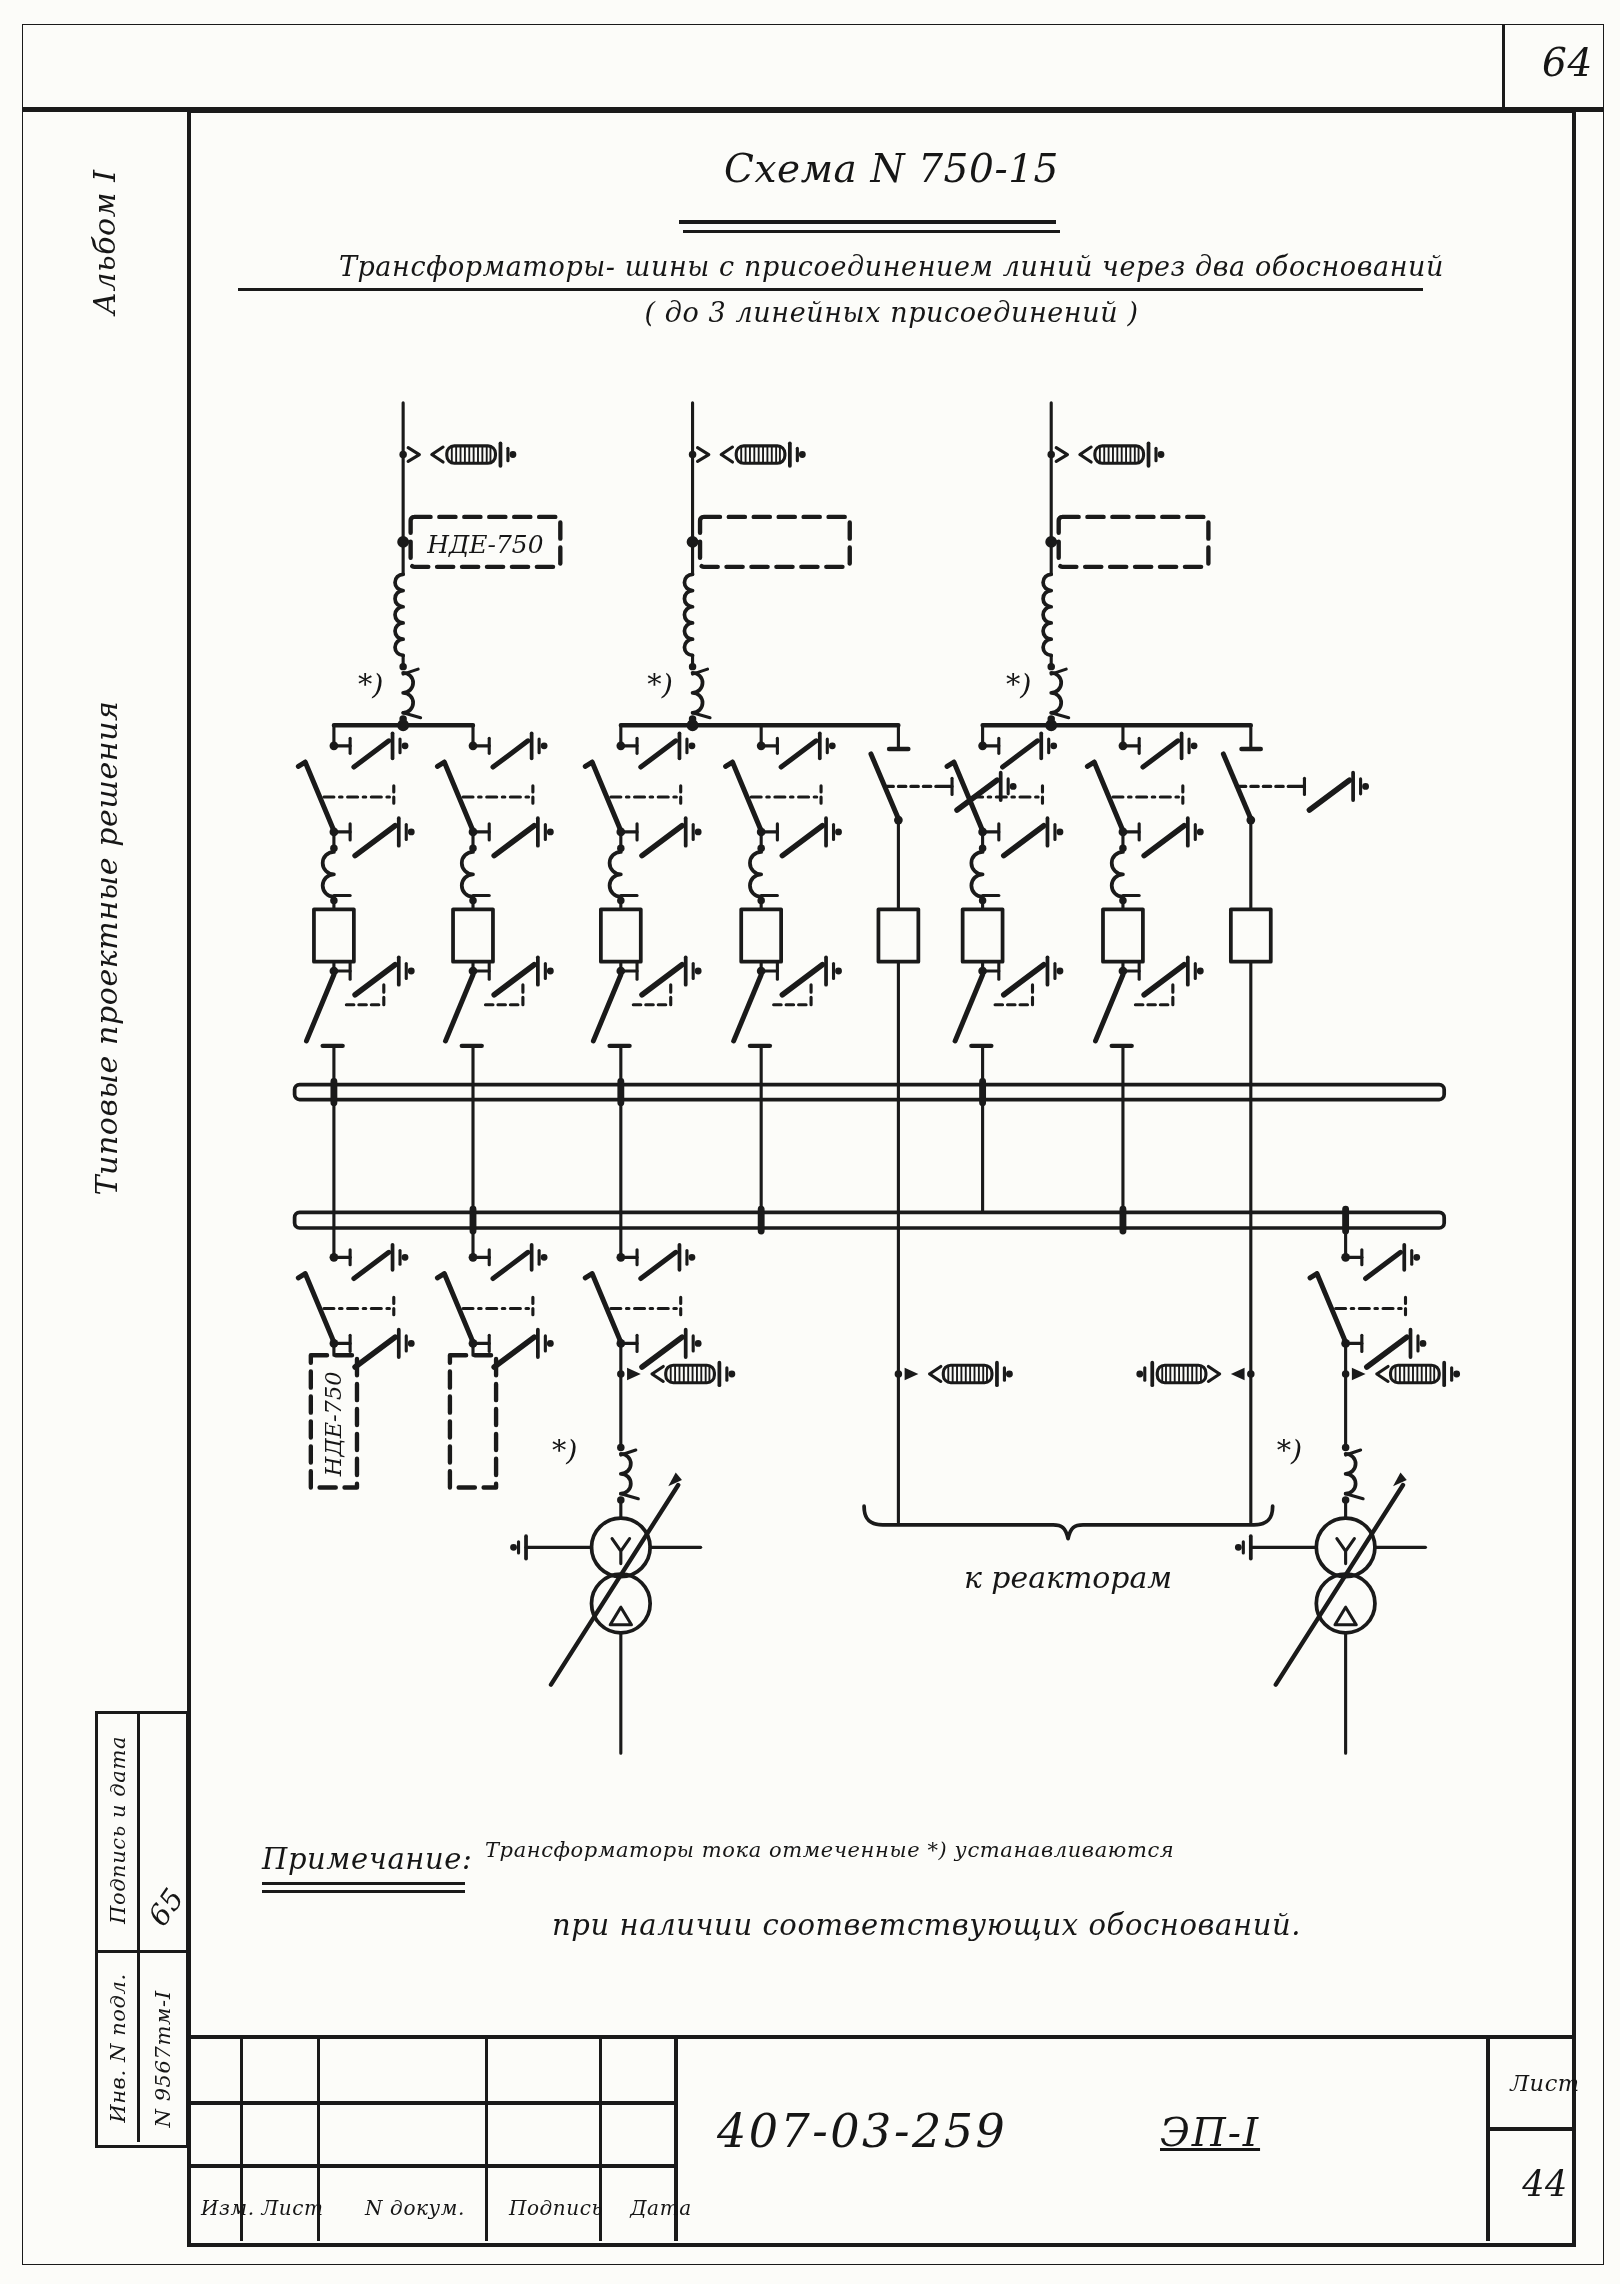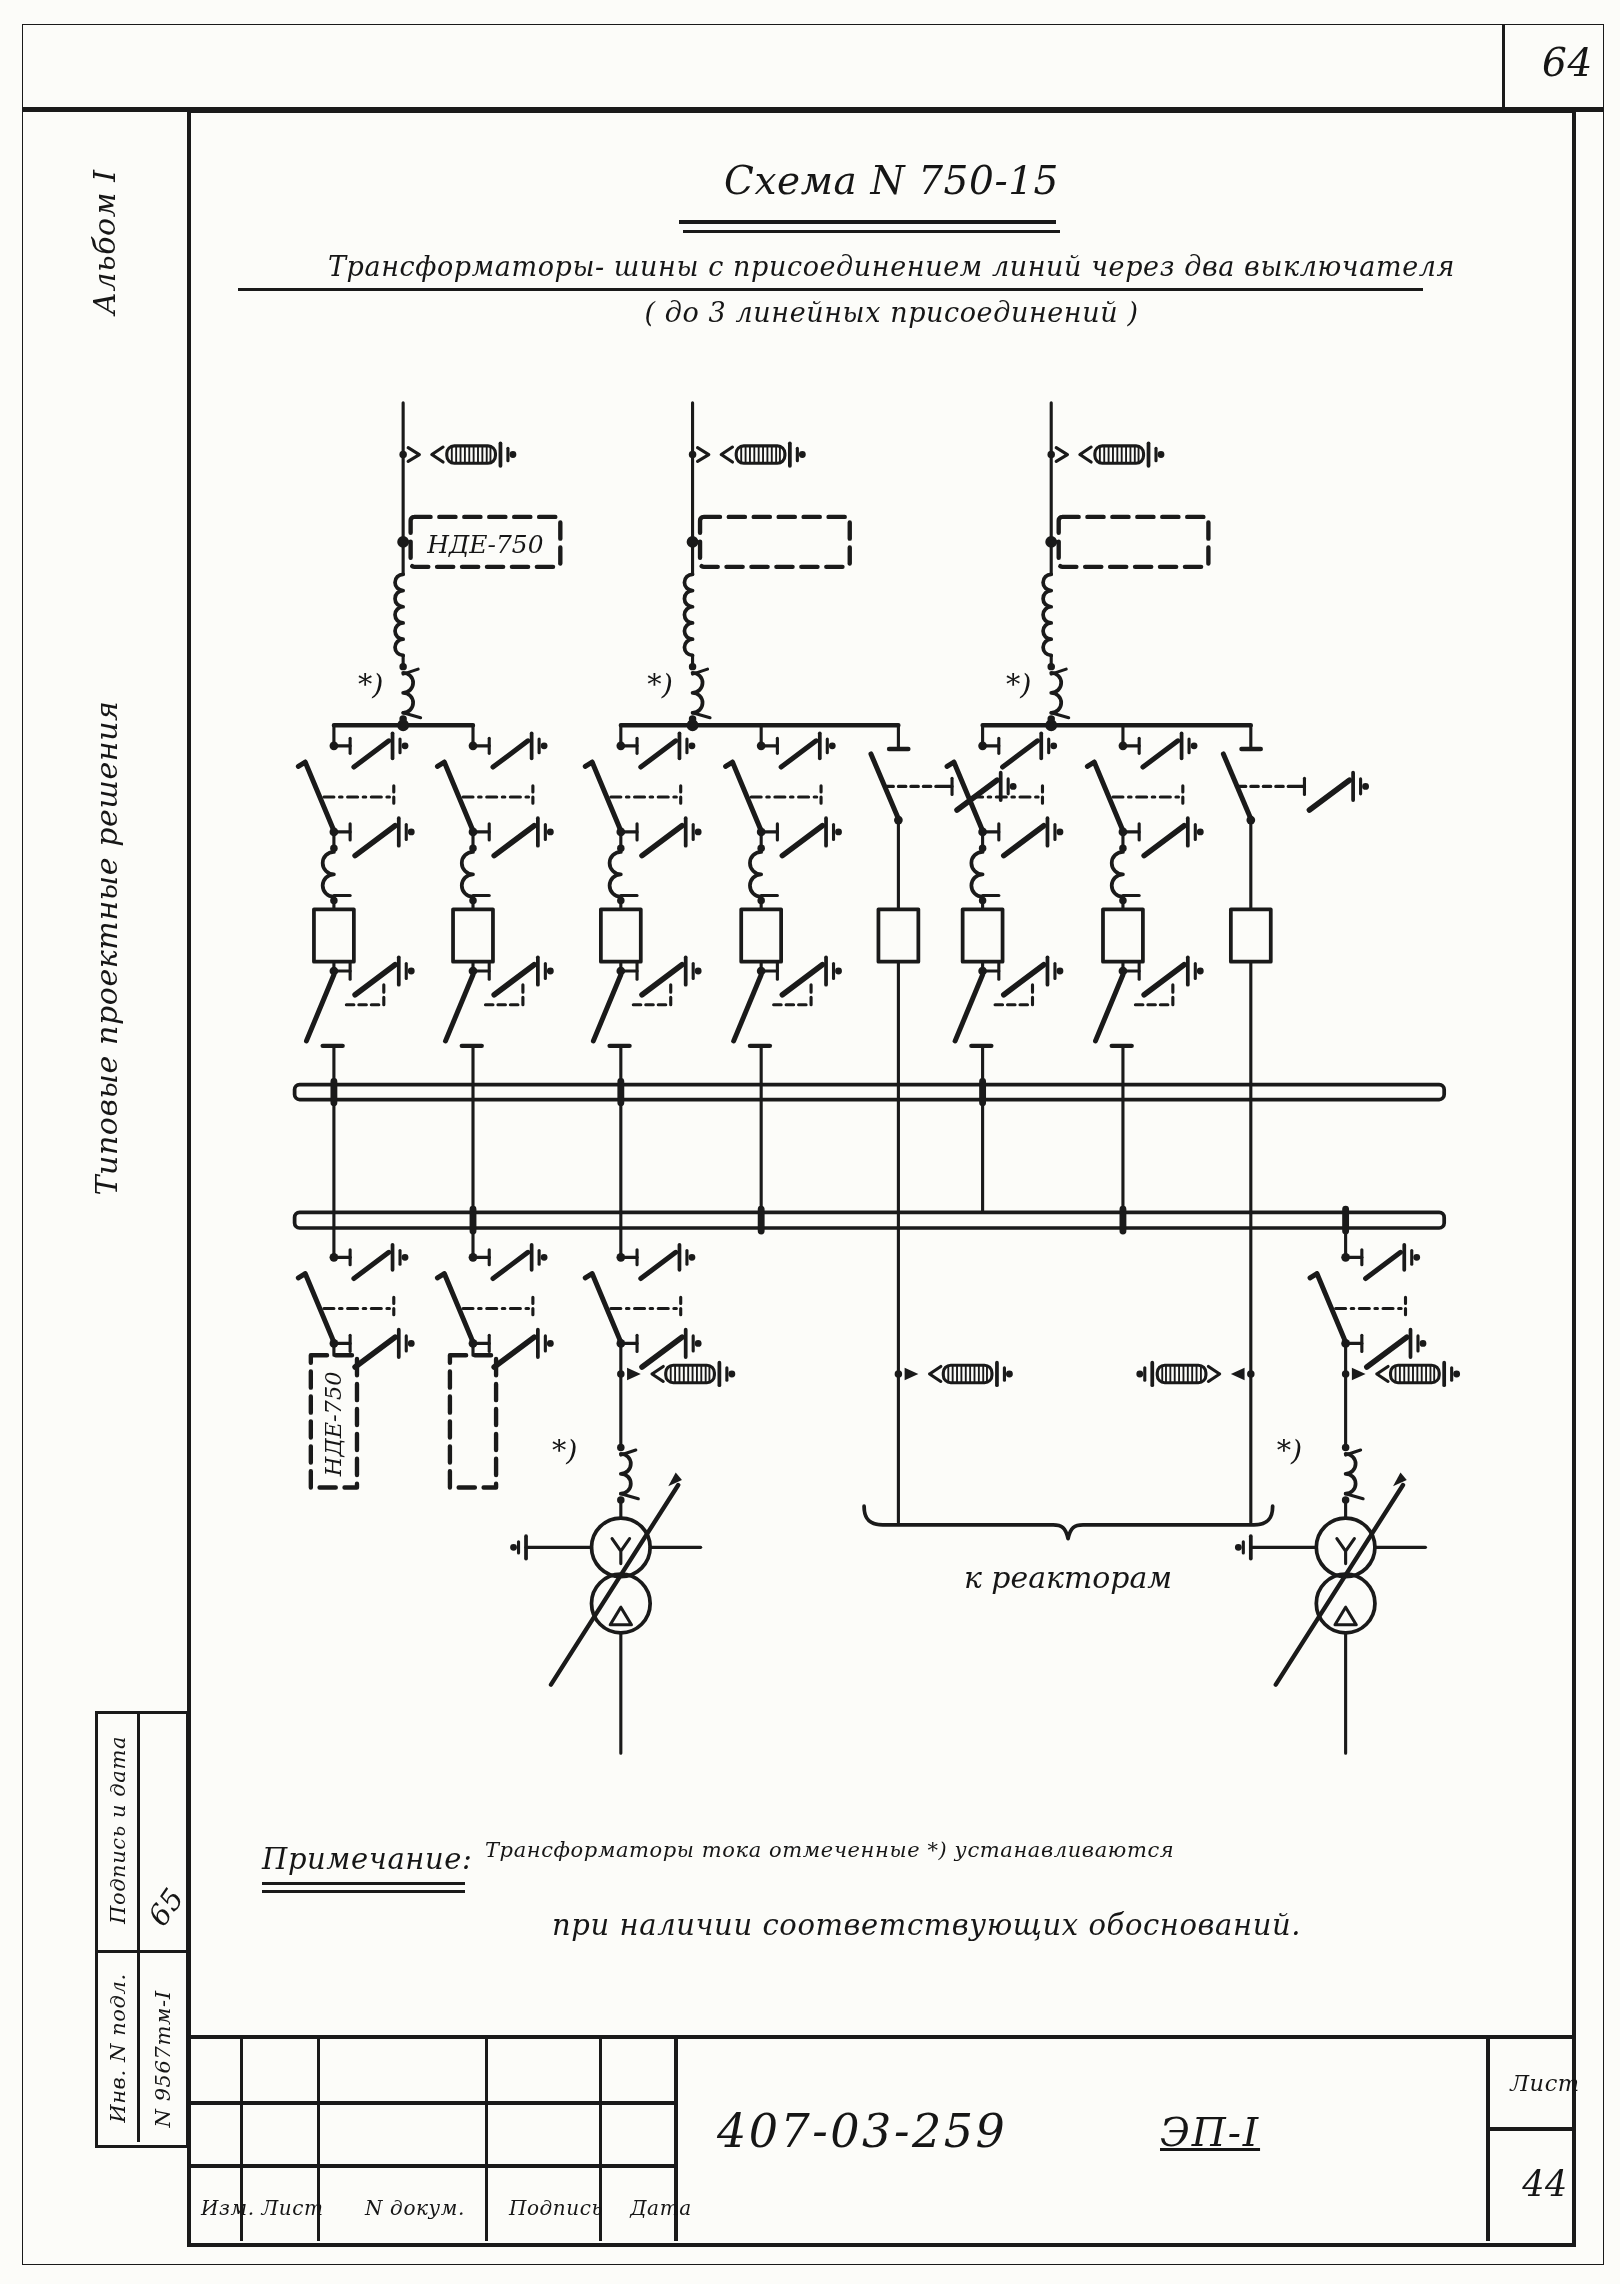--- a/index.html
+++ b/index.html
@@ -31,25 +31,25 @@
 <div class="abs hand rot" style="left:106px;top:948px;font-size:30px;">Типовые проектные решения</div>
 
 <div class="abs" style="left:95px;top:1711px;width:88px;height:431px;border:3.1px solid #1a1a1a;"></div>
 <div class="ln" style="left:137px;top:1711px;width:3.1px;height:431px;"></div>
 <div class="ln" style="left:95px;top:1950px;width:91px;height:3.1px;"></div>
 <div class="abs hand rot" style="left:118px;top:1830px;font-size:21px;">Подпись и дата</div>
 <div class="abs hand rot" style="left:118px;top:2048px;font-size:21px;">Инв. N подл.</div>
 <div class="abs hand rot" style="left:163px;top:2059px;font-size:21px;">N 9567тм-I</div>
 <div class="abs hand" style="left:147px;top:1890px;font-size:29px;transform:rotate(-55deg);">65</div>
 
-<div class="abs hand ctr" style="left:187px;top:158px;width:1381px;font-size:39px;">Схема N 750-15</div>
+<div class="abs hand ctr" style="left:187px;top:146px;width:1381px;font-size:39px;">Схема N 750-15</div>
 <div class="ln" style="left:679px;top:220px;width:377px;height:3.7px;"></div>
 <div class="ln" style="left:683px;top:230px;width:377px;height:2.5px;"></div>
 
-<div class="abs hand ctr" style="left:187px;top:251px;width:1381px;font-size:27px;">Трансформаторы- шины с присоединением линий через два выключателя</div>
+<div class="abs hand ctr" style="left:187px;top:251px;width:1381px;font-size:27px;">Трансформаторы- шины с присоединением линий через два обоснований</div>
 <div class="ln" style="left:238px;top:288px;width:1185px;height:3.1px;"></div>
 <div class="abs hand ctr" style="left:187px;top:297px;width:1381px;font-size:27px;">( до 3 линейных присоединений )</div>
 
 <svg style="left:187px;top:109px;" width="1381" height="1928" viewBox="300 174 2213 3091">
   <defs>
     <g id="es1">
       <path d="M0,0 H26"></path>
         <path d="M26,-12 V12"></path>
       <path d="M32,34 L88,-8" stroke-width="8"></path>
       <path d="M94,-20 V20" stroke-width="6"></path>

